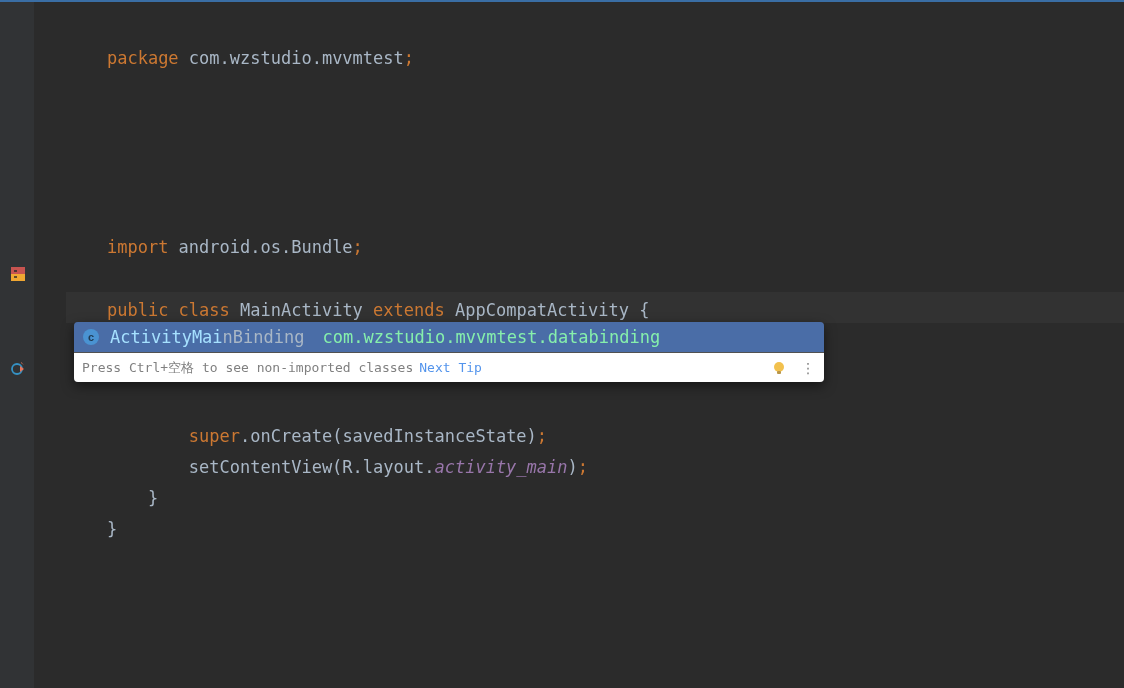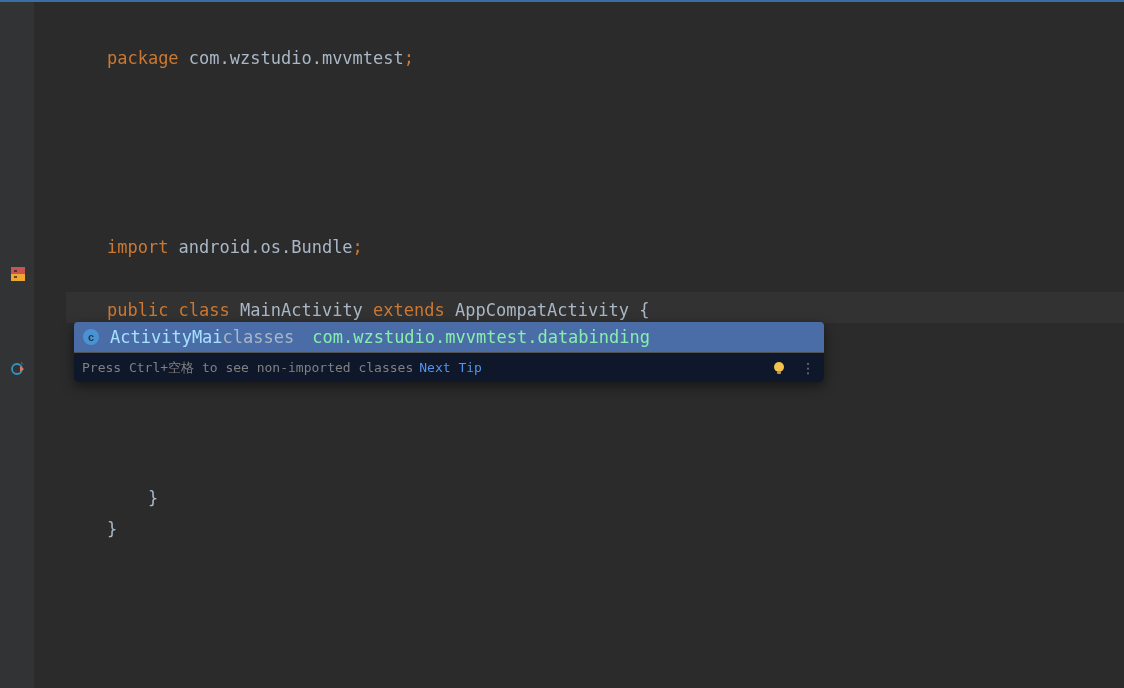--- a/index.html
+++ b/index.html
@@ -110,21 +110,21 @@
     }
     .autocomplete-rest {
       color: #a9b7c6;
     }
     .autocomplete-pkg {
       color: #86efac;
       margin-left: 18px;
     }
     .autocomplete-footer {
       height: 30px;
-      background: #0f172a;
+      background: #ffffff;
       display: flex;
       align-items: center;
       padding: 0 8px;
       border-top: 1px solid #515151;
       font-size: 13px;
     }
     .footer-hint {
       color: #808080;
     }
     .footer-link {
@@ -198,39 +198,45 @@
   </div>
 
   <div class="code-line" style="top:199px;">
     <span class="kw">import</span><span class="normal"> android.os.Bundle</span><span class="semi">;</span>
   </div>
 
   <div class="code-line" style="top:293px;">
     <span class="normal">    ActivityMai</span>
   </div>
 
-
+  <div class="code-line" style="top:388px;">
+    <span class="normal">        </span><span class="kw">super</span><span class="normal">.onCreate(savedInstanceState)</span><span class="semi">;</span>
+  </div>
+
+  <div class="code-line" style="top:419px;">
+    <span class="normal">        setContentView(R.layout.</span><span class="italic-ident">activity_main</span><span class="normal">)</span><span class="semi">;</span>
+  </div>
 
   <div class="code-line" style="top:450px;">
     <span class="normal">    }</span>
   </div>
 
   <div class="code-line" style="top:481px;">
     <span class="normal">}</span>
   </div>
 </div>
 
 <div class="autocomplete-popup">
   <div class="autocomplete-item">
     <svg class="autocomplete-icon" viewBox="0 0 18 18">
       <circle cx="9" cy="9" r="8" fill="#4a93d2"></circle>
       <text x="9" y="13" text-anchor="middle" font-size="11" fill="#1e3a52" font-weight="bold" font-family="sans-serif">c</text>
     </svg>
     <span class="autocomplete-match">ActivityMai</span>
-      <span class="autocomplete-rest">classes</span>
+      <span class="autocomplete-rest">nBinding</span>
     <span class="autocomplete-pkg">com.wzstudio.mvvmtest.databinding</span>
   </div>
   <div class="autocomplete-footer">
     <span class="footer-hint">Press Ctrl+空格 to see non-imported classes</span>
     <span class="footer-link">Next Tip</span>
     <span class="footer-spacer"></span>
     <svg class="bulb-icon" viewBox="0 0 16 16">
       <circle cx="8" cy="7" r="5" fill="#f2c14e"></circle>
       <rect x="6" y="11" width="4" height="3" fill="#b9964a" rx="1"></rect>
     </svg>

